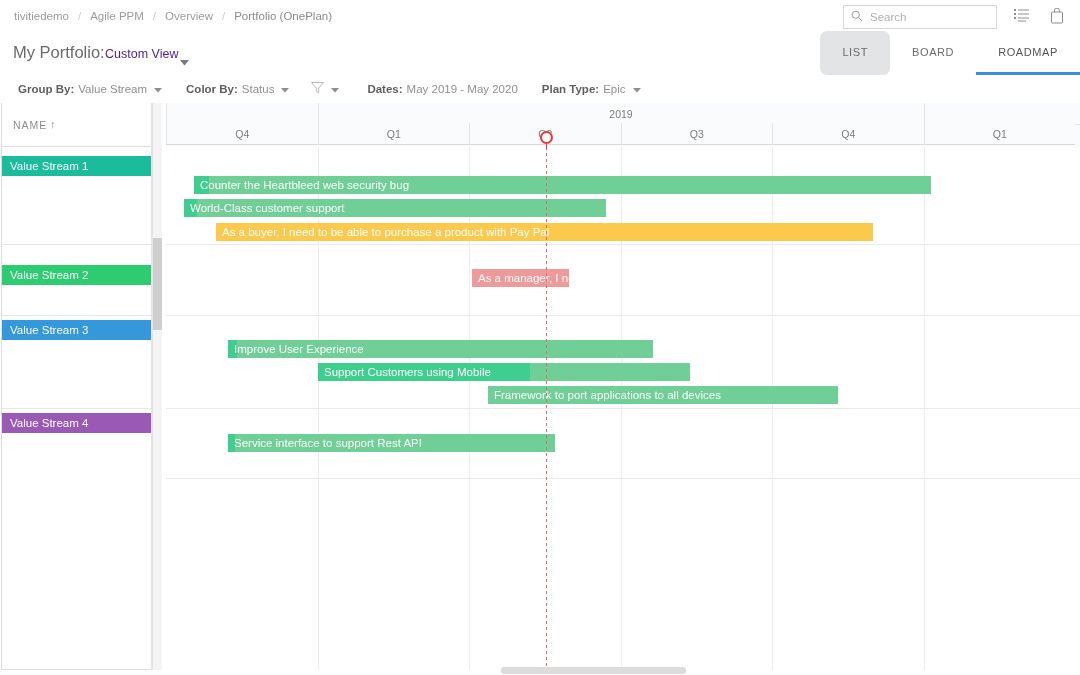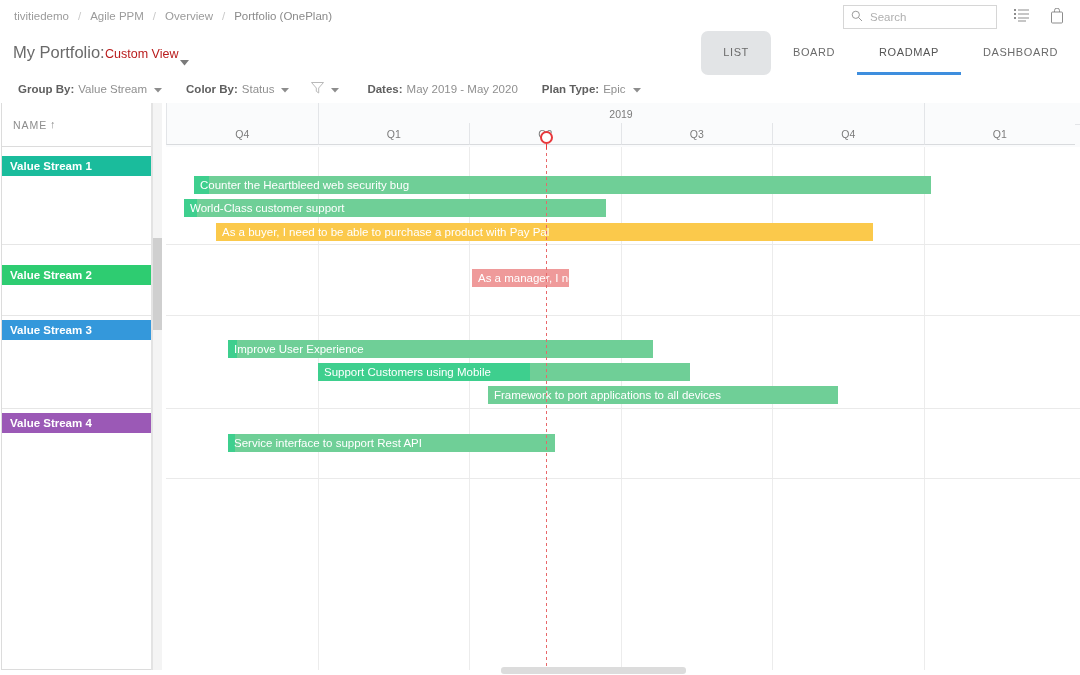--- a/index.html
+++ b/index.html
@@ -22,21 +22,21 @@
   .searchbox .mag{margin-left:7px;margin-right:7px;display:block;}
   .searchbox .ph{font-size:11.5px;color:#b0b0b0;}
   .topicon{position:absolute;top:8px;display:block;}
   #icon-list{left:1014px;}
   #icon-bag{left:1050px;}
 
   
   .titlerow{position:absolute;left:0;top:31px;width:1080px;height:44px;background:#fff;
     border-bottom:1px solid #e8e8e8;}
   .ptitle{position:absolute;left:13px;top:12px;font-size:16.5px;color:#6a6a6a;font-weight:400;}
-  .pview{position:absolute;left:105px;top:16px;font-size:12.5px;color:#b91c1c;}
+  .pview{position:absolute;left:105px;top:16px;font-size:12.5px;color:#4c1d95;}
   .pcaret{position:absolute;left:180px;top:21px;}
 
   .tabs{position:absolute;right:0;top:0;height:44px;display:flex;align-items:stretch;}
   .tab{display:flex;align-items:center;justify-content:center;font-size:11px;
     letter-spacing:.6px;color:#6b6b6b;padding:0 22px;height:44px;box-sizing:border-box;
     border-bottom:3px solid transparent;white-space:nowrap;}
   .tab.boxed{background:#e2e4e6;min-width:64px;border-radius:7px;}
   .tab.active{border-bottom-color:#3e8ede;color:#555;}
 
   
@@ -50,21 +50,21 @@
   .gridwrap{position:absolute;left:0;top:103px;width:1080px;height:572px;background:#fff;}
 
   
   .namehead{position:absolute;left:1px;top:0;width:152px;height:44px;
     border:1px solid #dcdcdc;border-top:none;box-sizing:border-box;background:#fff;}
   .namehead .lbl{position:absolute;left:11px;top:16px;font-size:10.5px;letter-spacing:1px;color:#8d8d8d;}
   .namehead .sortarrow{position:absolute;left:48px;top:15px;font-size:11px;color:#8d8d8d;}
   .namebody{position:absolute;left:1px;top:44px;width:152px;height:523px;
     border:1px solid #dcdcdc;border-top:none;box-sizing:border-box;background:#fff;overflow:hidden;}
   .vs-chip{position:absolute;left:0;width:150px;height:20px;line-height:20px;
-    color:#fff;font-size:11.5px;padding-left:8px;box-sizing:border-box;font-weight:bold;}
+    color:#fff;font-size:11.5px;padding-left:8px;box-sizing:border-box;}
   .vs-sep{position:absolute;left:0;width:152px;height:1px;background:#e6e6e6;}
 
   
   .tlhead{position:absolute;left:166px;top:0;width:914px;height:44px;background:#fafbfc;}
   .yearrow{position:absolute;left:0;top:0;width:914px;height:22px;}
   .yearcell{position:absolute;top:0;height:22px;box-sizing:border-box;
     border-left:1px solid #e3e5e8;border-bottom:1px solid #e3e5e8;
     display:flex;align-items:center;justify-content:center;font-size:10.5px;color:#7b7b7b;background:#fafbfc;}
   .qrow{position:absolute;left:0;top:20px;width:770px;height:22px;}
   .qcell{position:absolute;top:0;height:22px;box-sizing:border-box;
@@ -147,21 +147,20 @@
     <div class="pcaret">
       <svg width="9" height="6" viewBox="0 0 9 6">
           <path d="M0 0 L4.5 5.5 L9 0 Z" fill="#7a7a7a"></path>
         </svg>
     </div>
 
     <div class="tabs">
       <div class="tab boxed">LIST</div>
       <div class="tab">BOARD</div>
       <div class="tab active">ROADMAP</div>
-      <div class="tab">DASHBOARD</div>
     </div>
   </div>
 
   <div class="toolbar">
     <div class="tb-item" style="margin-left:18px;">
       <span class="tb-lbl">Group By:</span>
       <span>Value Stream</span>
       <span class="tb-caret">
         <svg width="8" height="5" viewBox="0 0 8 5">
             <path d="M0 0 L4 4.6 L8 0 Z" fill="#8d8d8d"></path>

